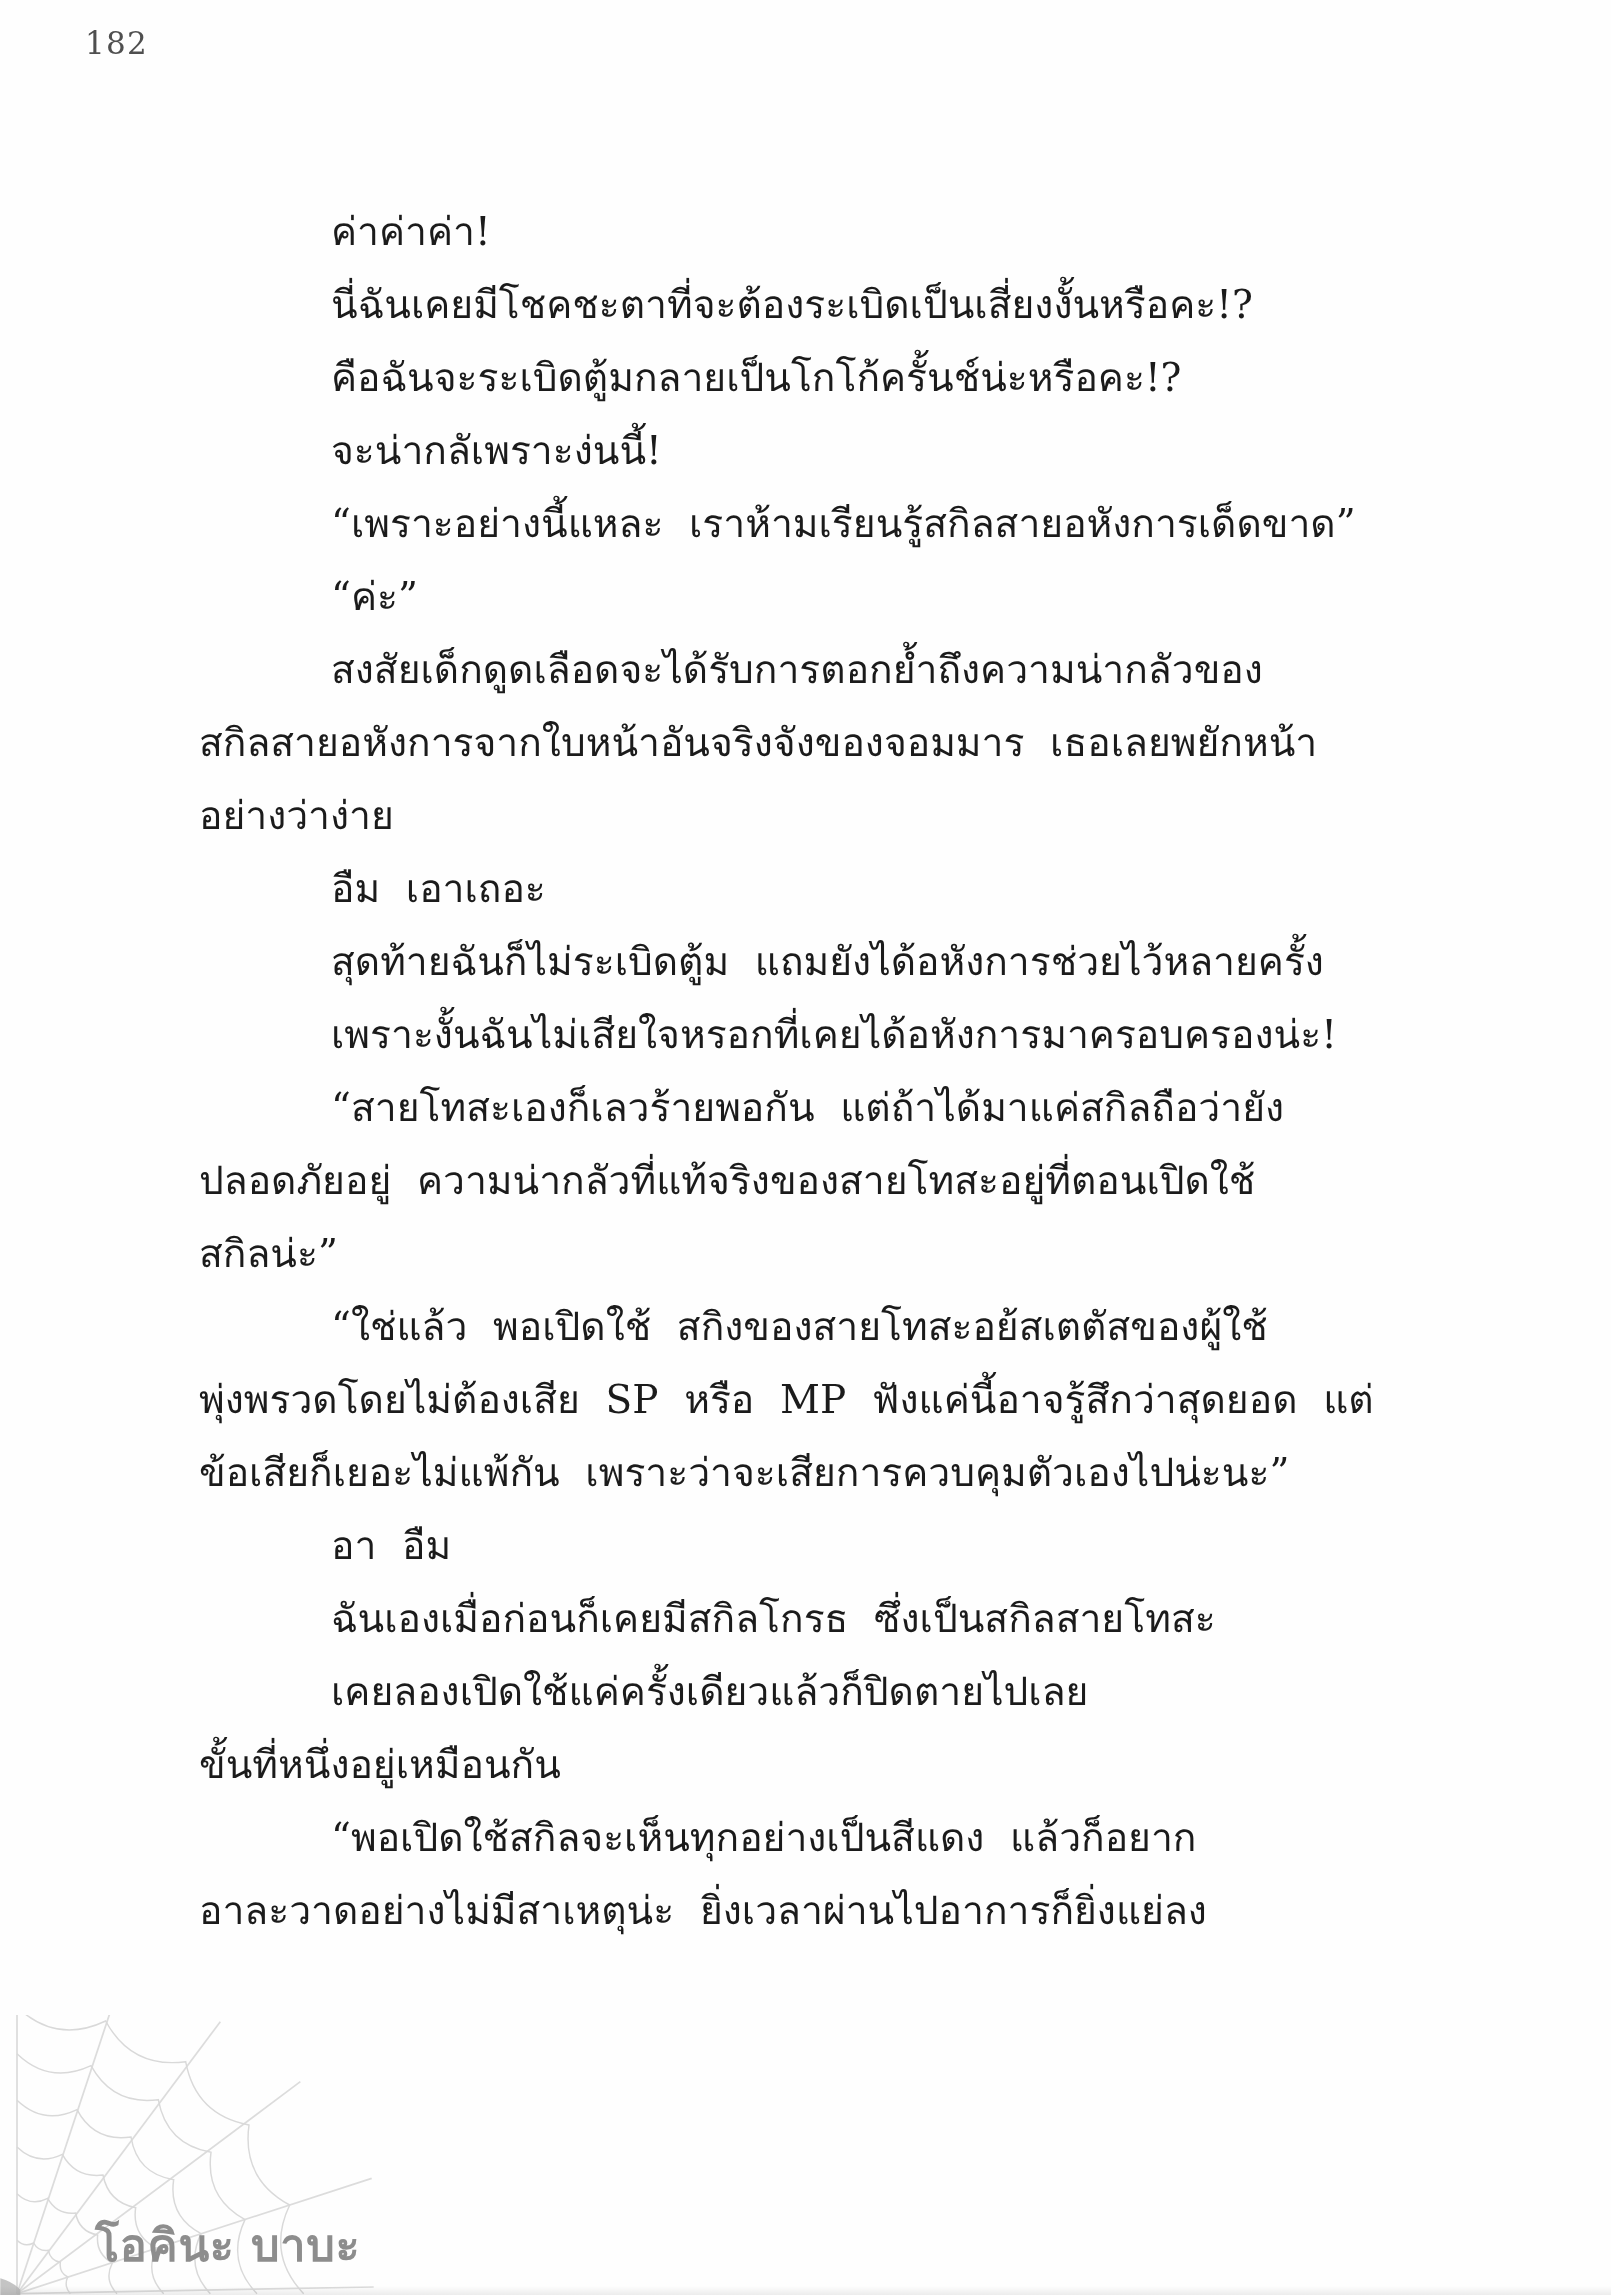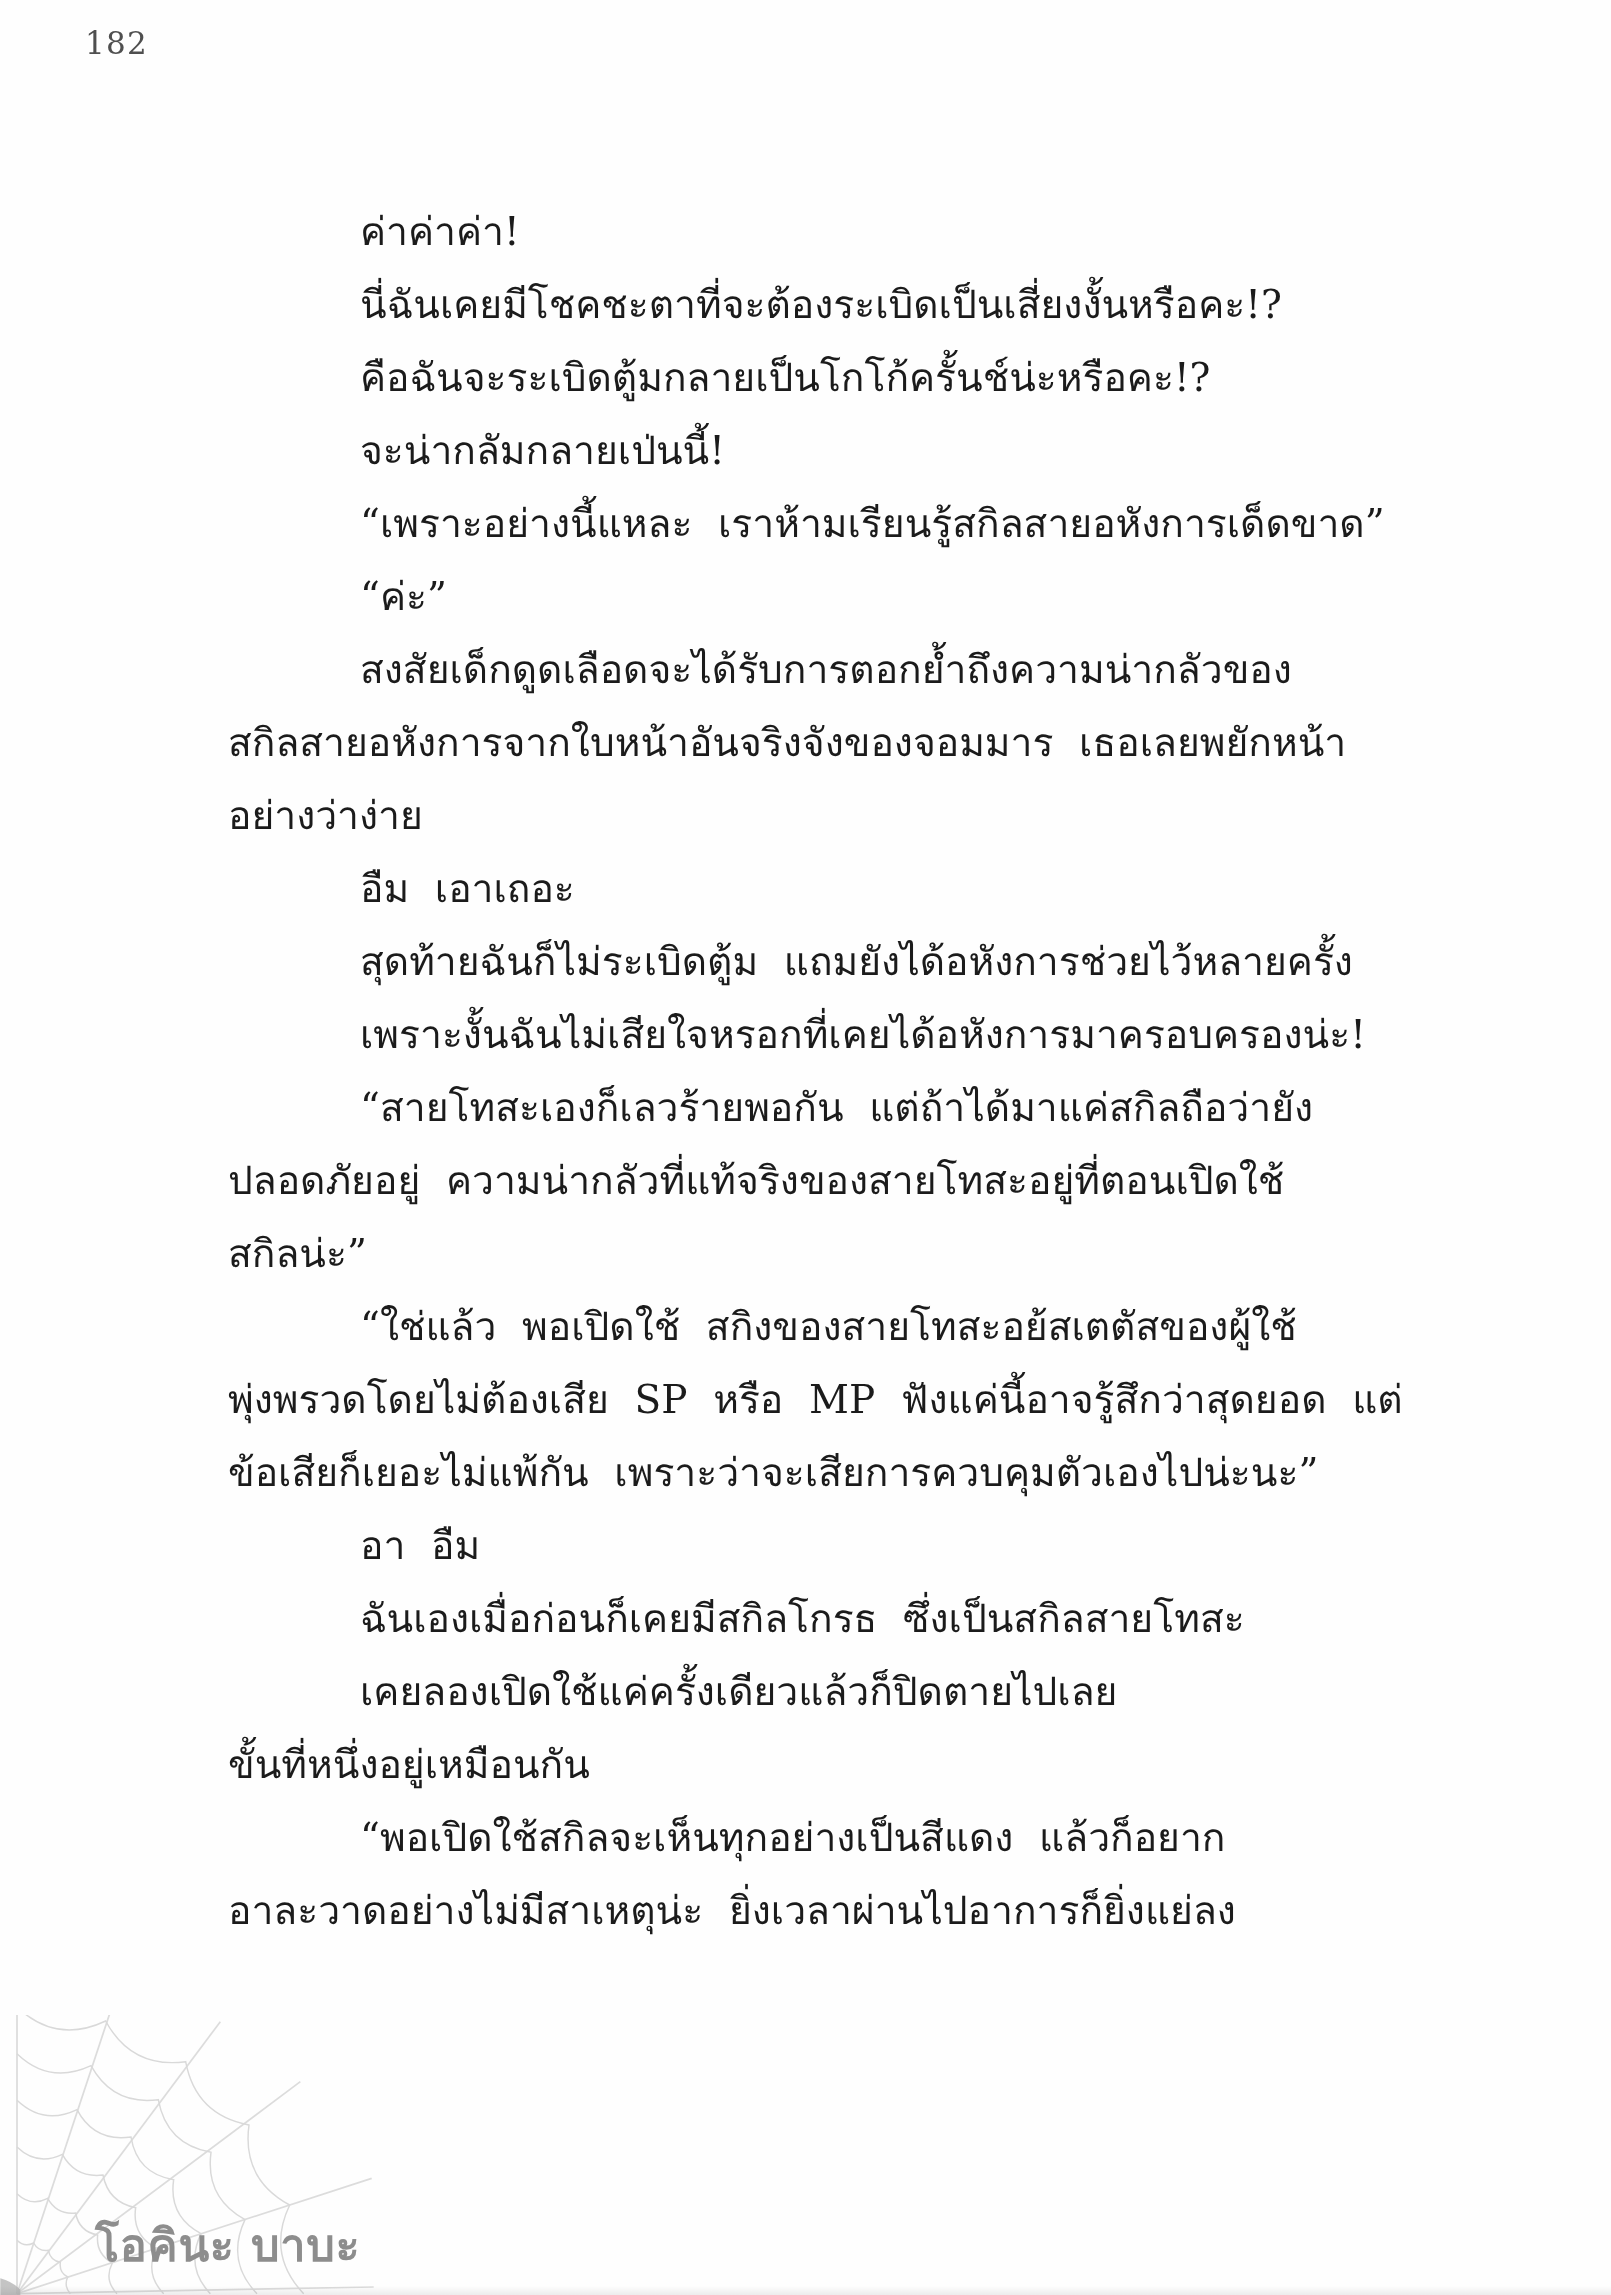--- a/index.html
+++ b/index.html
@@ -8,21 +8,21 @@
   .page-number{
     position:absolute;left:85px;top:25px;
     font-family:"DejaVu Serif",serif;font-size:31px;color:#4f4f4f;letter-spacing:1.3px;
   }
   .text-block{
     position:absolute;left:199px;top:195px;width:1331px;
     font-size:39px;line-height:73px;color:#1b1b1b;
     font-family:"DejaVu Serif",serif;
     word-spacing:13.3px;
   }
-  .line{height:73px;white-space:nowrap;margin-left:29px;}
+  .line{height:73px;white-space:nowrap;}
   .line.indent{text-indent:132px;}
   .web-wrap{position:absolute;left:0;top:2015px;width:374px;height:280px;pointer-events:none;}
   .author-watermark{
     position:absolute;left:95px;top:2209px;
     font-family:"DejaVu Sans",sans-serif;font-weight:600;
     font-size:45px;color:#8d8d8d;letter-spacing:0.7px;white-space:nowrap;
   }
   .bottom-edge{position:absolute;left:0;bottom:0;width:100%;height:9.3px;
     background:linear-gradient(to bottom,rgba(0,0,0,0),rgba(0,0,0,0.07));}
 </style>
@@ -30,21 +30,21 @@
 <body>
 
 <div class="page">
 
   <div class="page-number">182</div>
 
   <div class="text-block">
     <div class="line indent">ค่าค่าค่า!</div>
     <div class="line indent">นี่ฉันเคยมีโชคชะตาที่จะต้องระเบิดเป็นเสี่ยงงั้นหรือคะ!?</div>
     <div class="line indent">คือฉันจะระเบิดตู้มกลายเป็นโกโก้ครั้นช์น่ะหรือคะ!?</div>
-    <div class="line indent">จะน่ากลัมกลายเป่นนี้!</div>
+    <div class="line indent">จะน่ากลัเพราะง่นนี้!</div>
     <div class="line indent">“เพราะอย่างนี้แหละ เราห้ามเรียนรู้สกิลสายอหังการเด็ดขาด”</div>
     <div class="line indent">“ค่ะ”</div>
     <div class="line indent">สงสัยเด็กดูดเลือดจะได้รับการตอกย้ำถึงความน่ากลัวของ</div>
     <div class="line">สกิลสายอหังการจากใบหน้าอันจริงจังของจอมมาร เธอเลยพยักหน้า</div>
     <div class="line">อย่างว่าง่าย</div>
     <div class="line indent">อืม เอาเถอะ</div>
     <div class="line indent">สุดท้ายฉันก็ไม่ระเบิดตู้ม แถมยังได้อหังการช่วยไว้หลายครั้ง</div>
     <div class="line indent">เพราะงั้นฉันไม่เสียใจหรอกที่เคยได้อหังการมาครอบครองน่ะ!</div>
     <div class="line indent">“สายโทสะเองก็เลวร้ายพอกัน แต่ถ้าได้มาแค่สกิลถือว่ายัง</div>
     <div class="line">ปลอดภัยอยู่ ความน่ากลัวที่แท้จริงของสายโทสะอยู่ที่ตอนเปิดใช้</div>

